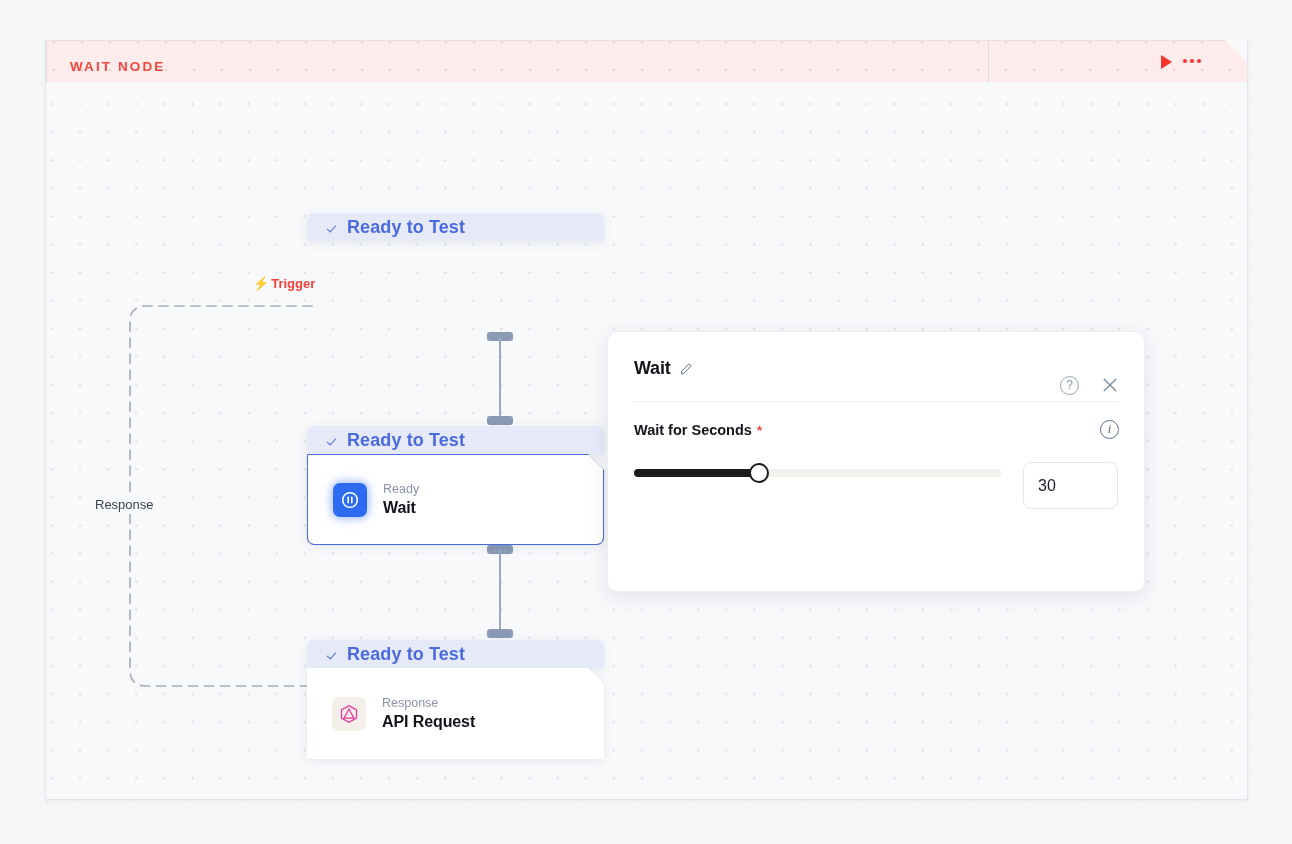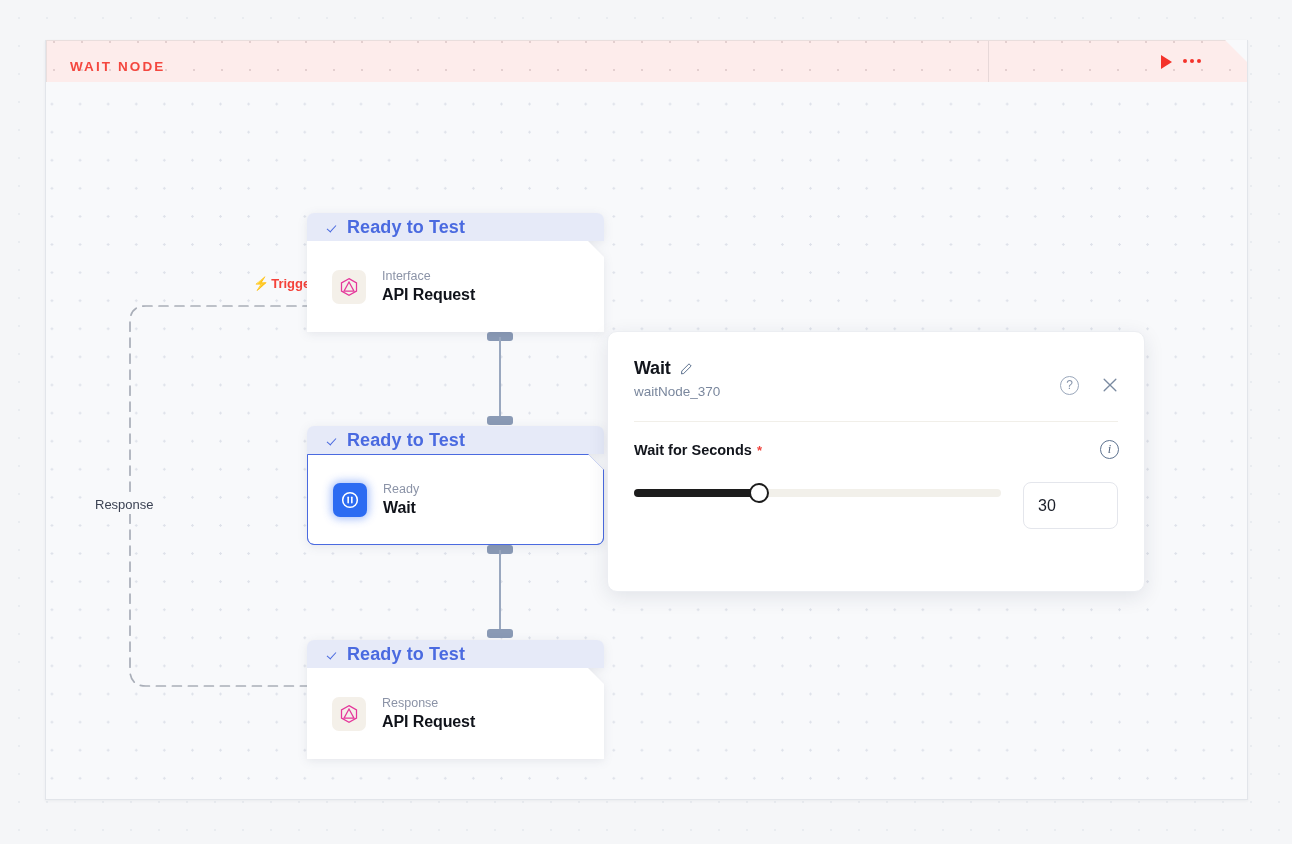--- a/index.html
+++ b/index.html
@@ -402,32 +402,20 @@
       <div class="lbl-trigger" style="left:207px; top:194px;">
         <span class="bolt">⚡</span>
         <span>Trigger</span>
       </div>
       <div class="lbl-response" style="left:44px; top:413px;">Response</div>
 
       <div class="node" style="left:261px; top:131px;">
         <div class="node-head">
           <span class="tick"></span>
           <span>Ready to Test</span>
-        </div>
-        <div class="node-body">
-          <div class="node-icon graphql">
-            <svg width="20" height="22" viewBox="0 0 24 26" fill="none" stroke="#e5379b" stroke-width="1.5">
-              <polygon points="12,3 21,8 21,18 12,23 3,18 3,8"></polygon>
-              <polygon points="12,7 18,18 6,18"></polygon>
-            </svg>
-          </div>
-          <div class="node-text">
-            <div class="kind">Interface</div>
-            <div class="title">API Request</div>
-          </div>
         </div>
       </div>
 
       <div class="node selected" style="left:261px; top:344px;">
         <div class="node-head">
           <span class="tick"></span>
           <span>Ready to Test</span>
         </div>
         <div class="node-body">
           <div class="node-icon logic">
@@ -469,21 +457,20 @@
   <div class="panel">
     <div class="panel-head">
       <div class="panel-title-row">
         <span class="panel-title">Wait</span>
         <span style="display:flex;">
           <svg width="15" height="15" viewBox="0 0 24 24" fill="none" stroke="#5d728f" stroke-width="1.6" stroke-linecap="round" stroke-linejoin="round">
             <path d="M4 20 L4.5 16 L16 4.5 L19.5 8 L8 19.5 Z"></path>
           </svg>
         </span>
       </div>
-      <div class="panel-sub">waitNode_370</div>
       <div class="panel-head-actions">
         <div class="circ-icon">?</div>
         <span class="x-icon">
           <svg width="20" height="20" viewBox="0 0 24 24" fill="none" stroke="#7a8aa0" stroke-width="1.6" stroke-linecap="round">
             <line x1="5" y1="5" x2="19" y2="19"></line>
             <line x1="19" y1="5" x2="5" y2="19"></line>
           </svg>
         </span>
       </div>
     </div>

